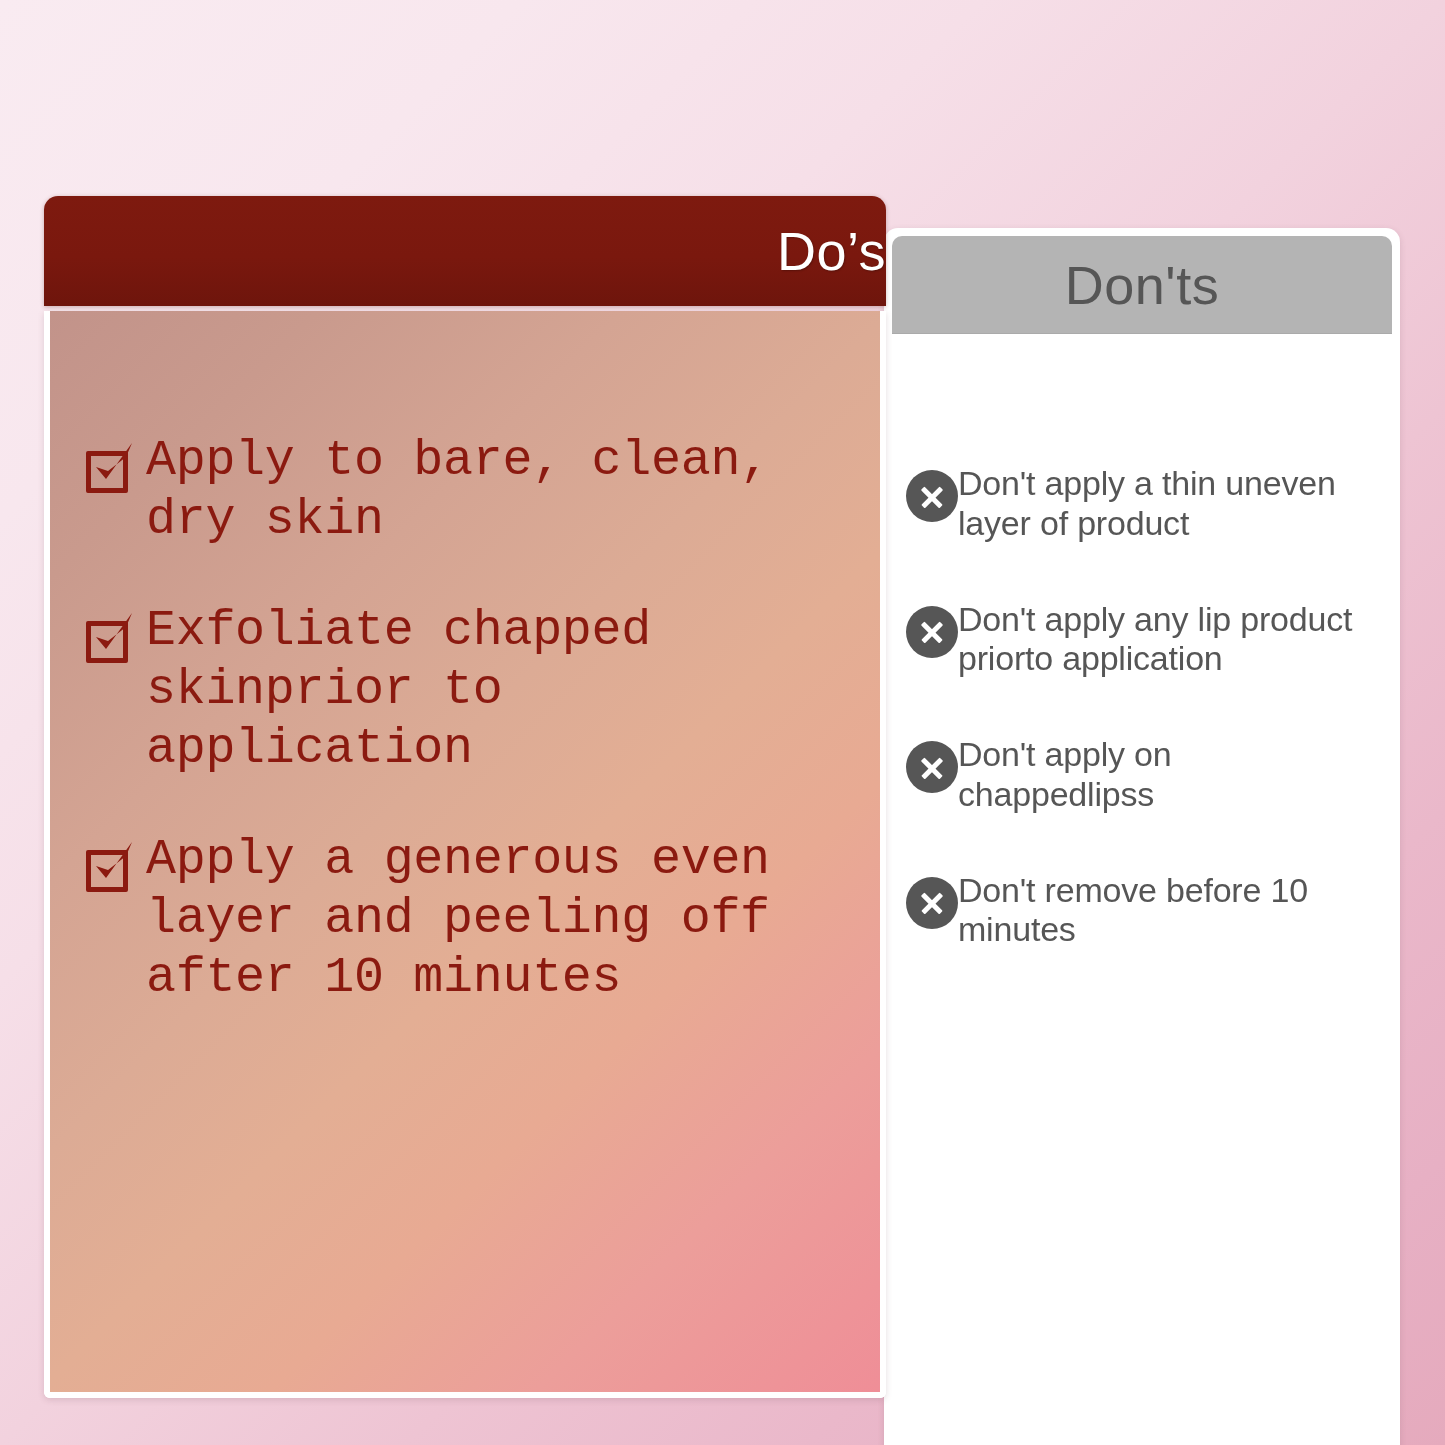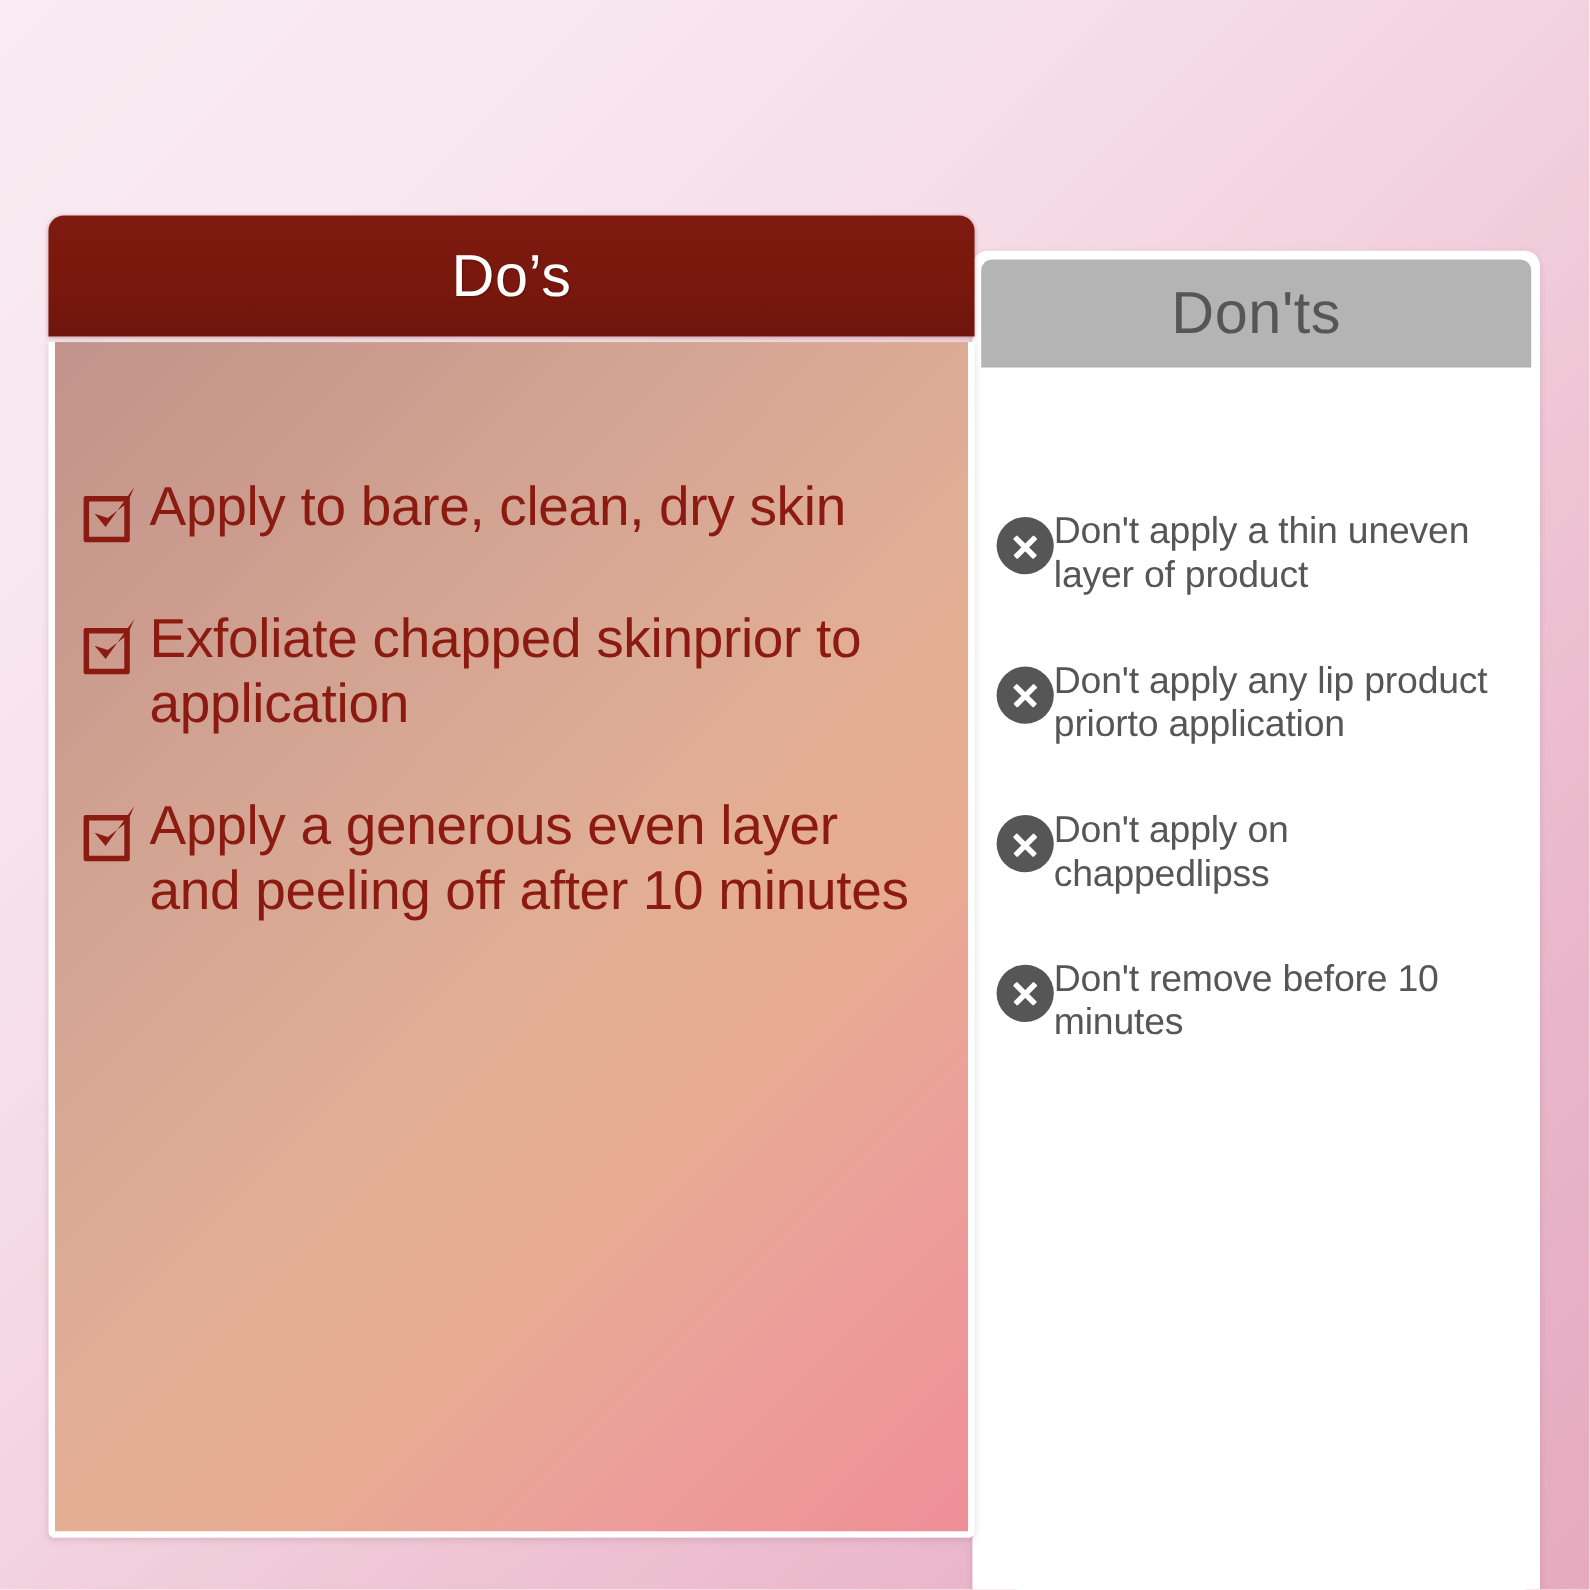--- a/index.html
+++ b/index.html
@@ -123,21 +123,21 @@
     width: 842px;
     height: 1202px;
     z-index: 2;
   }
   .dos-header {
     height: 110px;
     background: linear-gradient(to bottom, #7e1a0f 0%, #7a180e 55%, #6e150c 100%);
     border-radius: 14px 14px 0 0;
     display: flex;
     align-items: center;
-    justify-content: center;
+    justify-content: flex-end;
     box-shadow: 0 1px 4px rgba(90,30,20,0.30);
   }
   .dos-header-label {
     font-size: 54px;
     color: #ffffff;
     letter-spacing: 0.5px;
     text-shadow: 1px 1px 2px rgba(0,0,0,0.25);
   }
   .dos-body {
     position: relative;
@@ -150,22 +150,23 @@
         #d4a493 30%,
         #dcab95 44%,
         #e3ae94 56%,
         #e8aa93 68%,
         #ec9e9a 82%,
         #ef8e97 100%);
     border-radius: 0 0 6px 6px;
     border-left: 6px solid #ffffff;
     border-right: 6px solid #ffffff;
     border-bottom: 6px solid #ffffff;
-    padding: 120px 24px 0 22px;
+    padding: 120px 24px 0 32px;
     box-shadow: 0 2px 6px rgba(120,80,95,0.20);
+    font-family: Liberation Mono, monospace;
   }
   .do-item {
     display: flex;
     align-items: flex-start;
     gap: 6px;
     margin-bottom: 52px;
   }
   .check-icon {
     flex: 0 0 auto;
     width: 58px;

